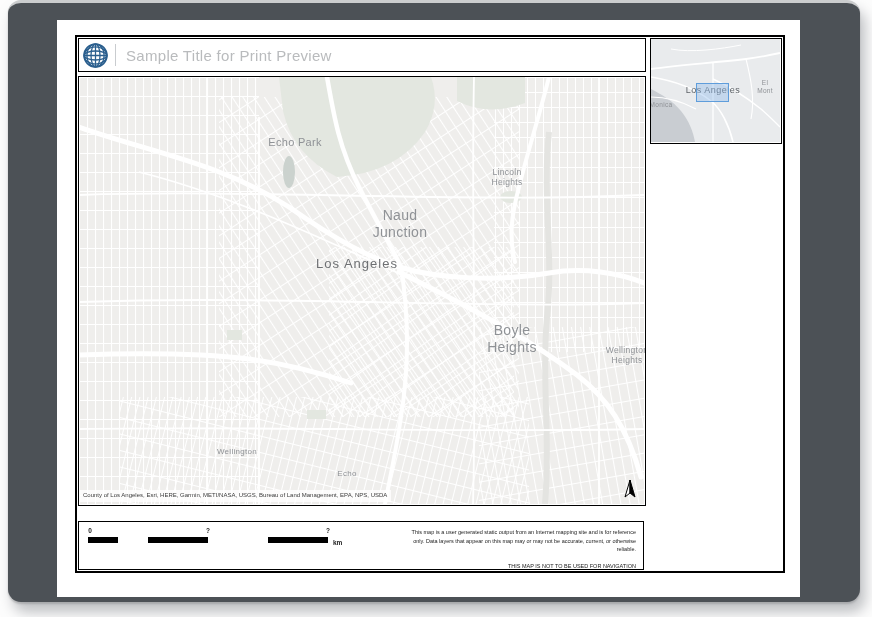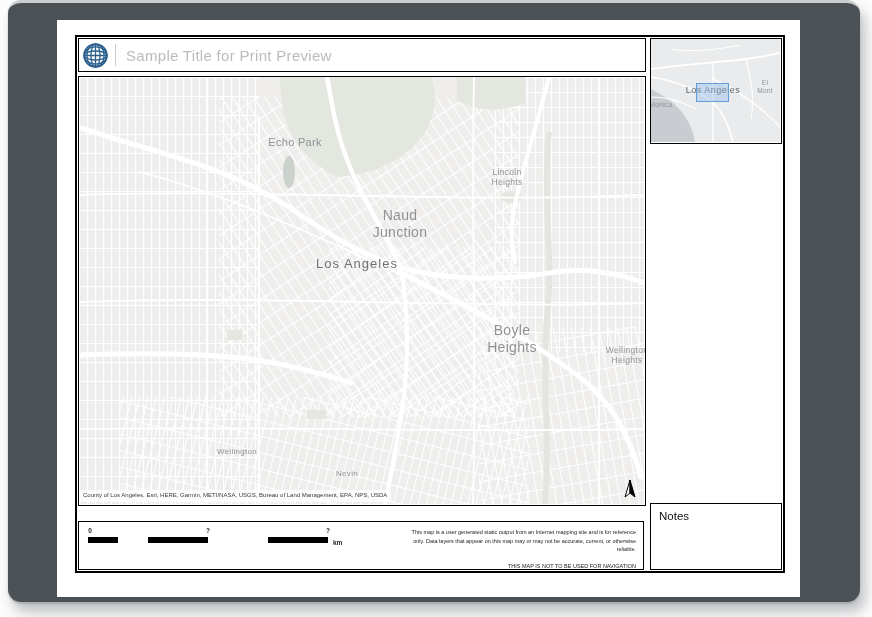--- a/index.html
+++ b/index.html
@@ -153,21 +153,21 @@
             <div class="plabel" style="left: 428px; top: 100px; font-size: 8.5px;">Lincoln
 Heights</div>
             <div class="plabel" style="left: 321px; top: 147px; font-size: 14px;">Naud
 Junction</div>
             <div class="plabel" style="left: 278px; top: 187px; font-size: 13px; color: rgb(110, 112, 115); letter-spacing: 1px;">Los Angeles</div>
             <div class="plabel" style="left: 433px; top: 262px; font-size: 14px;">Boyle
 Heights</div>
             <div class="plabel" style="left: 548px; top: 278px; font-size: 8.5px;">Wellington
 Heights</div>
             <div class="plabel" style="left: 158px; top: 375px; font-size: 8px;">Wellington</div>
-            <div class="plabel" style="left: 268px; top: 397px; font-size: 8px;">Nevin</div>
+            <div class="plabel" style="left: 268px; top: 397px; font-size: 8px;">Echo</div>
           </div>
         <div class="attribution">County of Los Angeles, Esri, HERE, Garmin, METI/NASA, USGS, Bureau of Land Management, EPA, NPS, USDA</div>
         <svg class="north-arrow" viewBox="0 0 14 20">
           <path d="M7 1 L2 18 L7 14 Z" fill="#ffffff" stroke="#000" stroke-width="1" stroke-linejoin="round"></path>
           <path d="M7 1 L12 18 L7 14 Z" fill="#000000" stroke="#000" stroke-width="1" stroke-linejoin="round"></path>
         </svg>
       </div>
 
       <div class="box footer-box">
         <div class="scalebar">
@@ -198,19 +198,16 @@
               <path d="M95 20 C100 40 104 60 100 80" stroke-width="1.1"></path>
               <path d="M0 58 C15 58 30 62 45 70" stroke-width="1.1"></path>
               <path d="M20 10 C40 14 70 10 90 6" stroke-width="1"></path>
             </g>
           </svg>
         <div class="plabel" style="left: 62px; top: 51px; font-size: 9px; color: rgb(95, 100, 104); letter-spacing: 0.5px;">Los Angeles</div><div class="plabel" style="left: 114px; top: 48px; font-size: 6.5px;">El Mont</div><div class="plabel" style="left: 10px; top: 66px; font-size: 6.5px;">Monica</div></div>
         <div class="extent-rect"></div>
       </div>
 
 
-      <div class="box notes-box">
-        <div class="panel-title">Notes</div>
-      </div>
 
     </div>
   </div>
 </div>
 
 </body></html>

